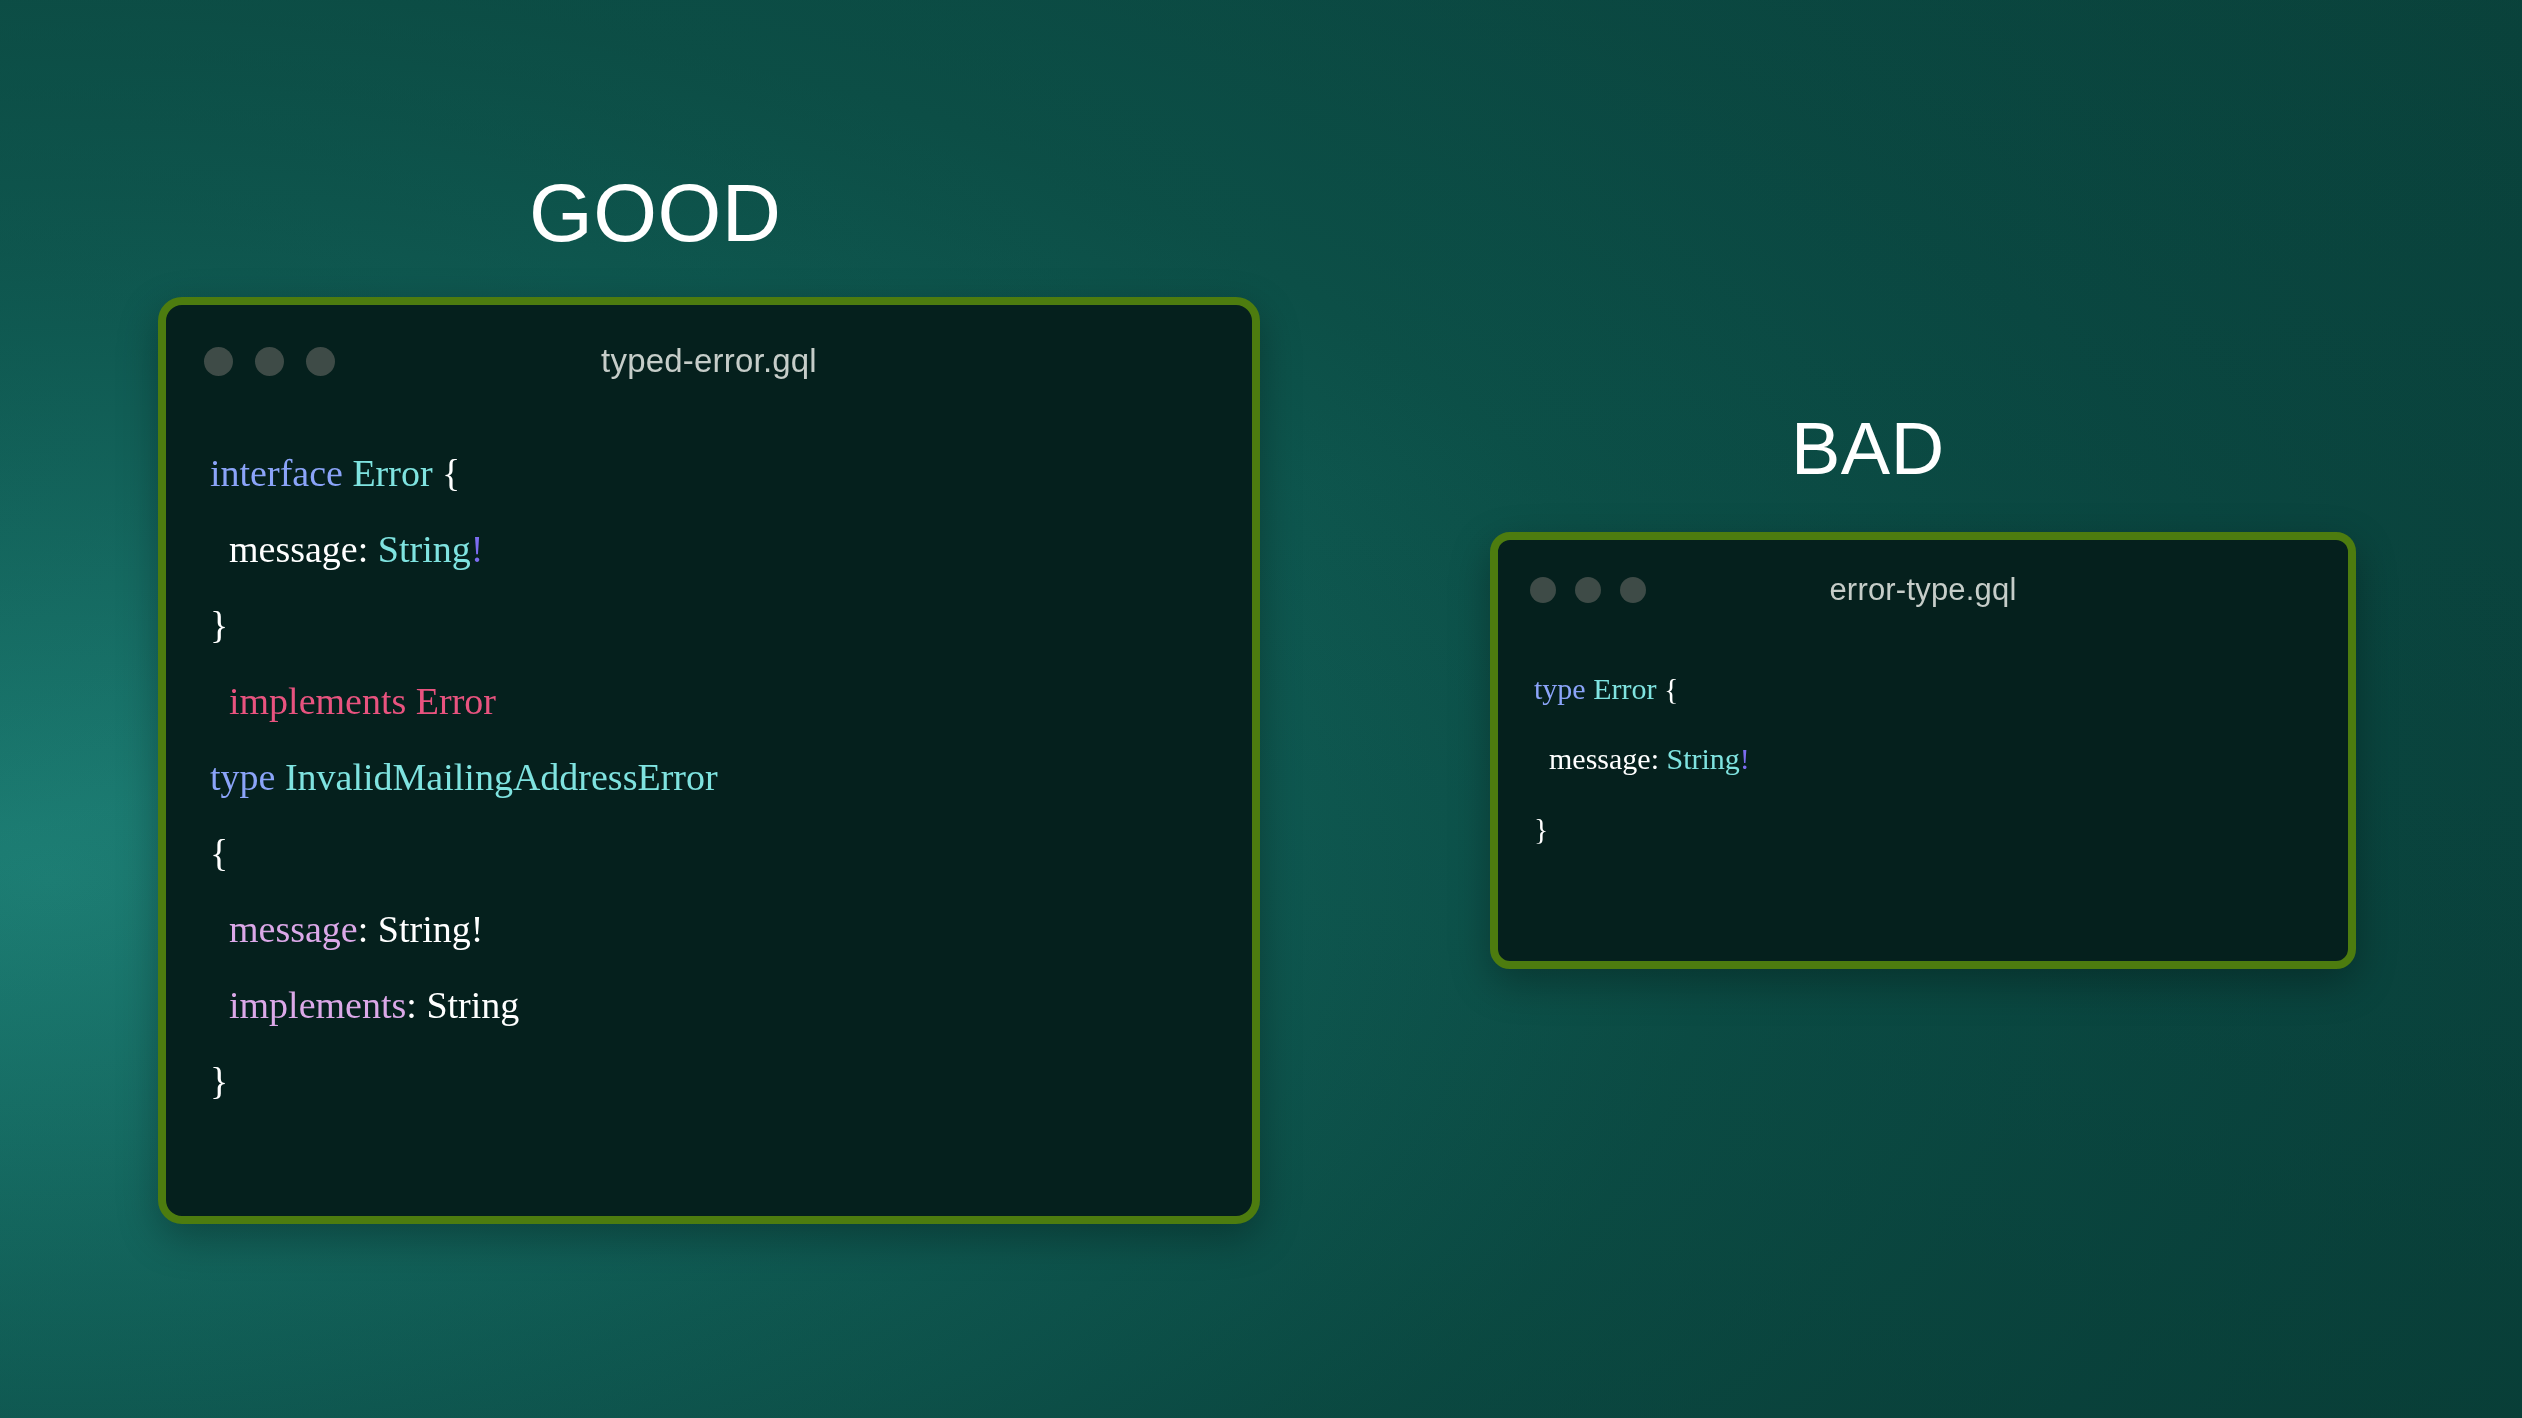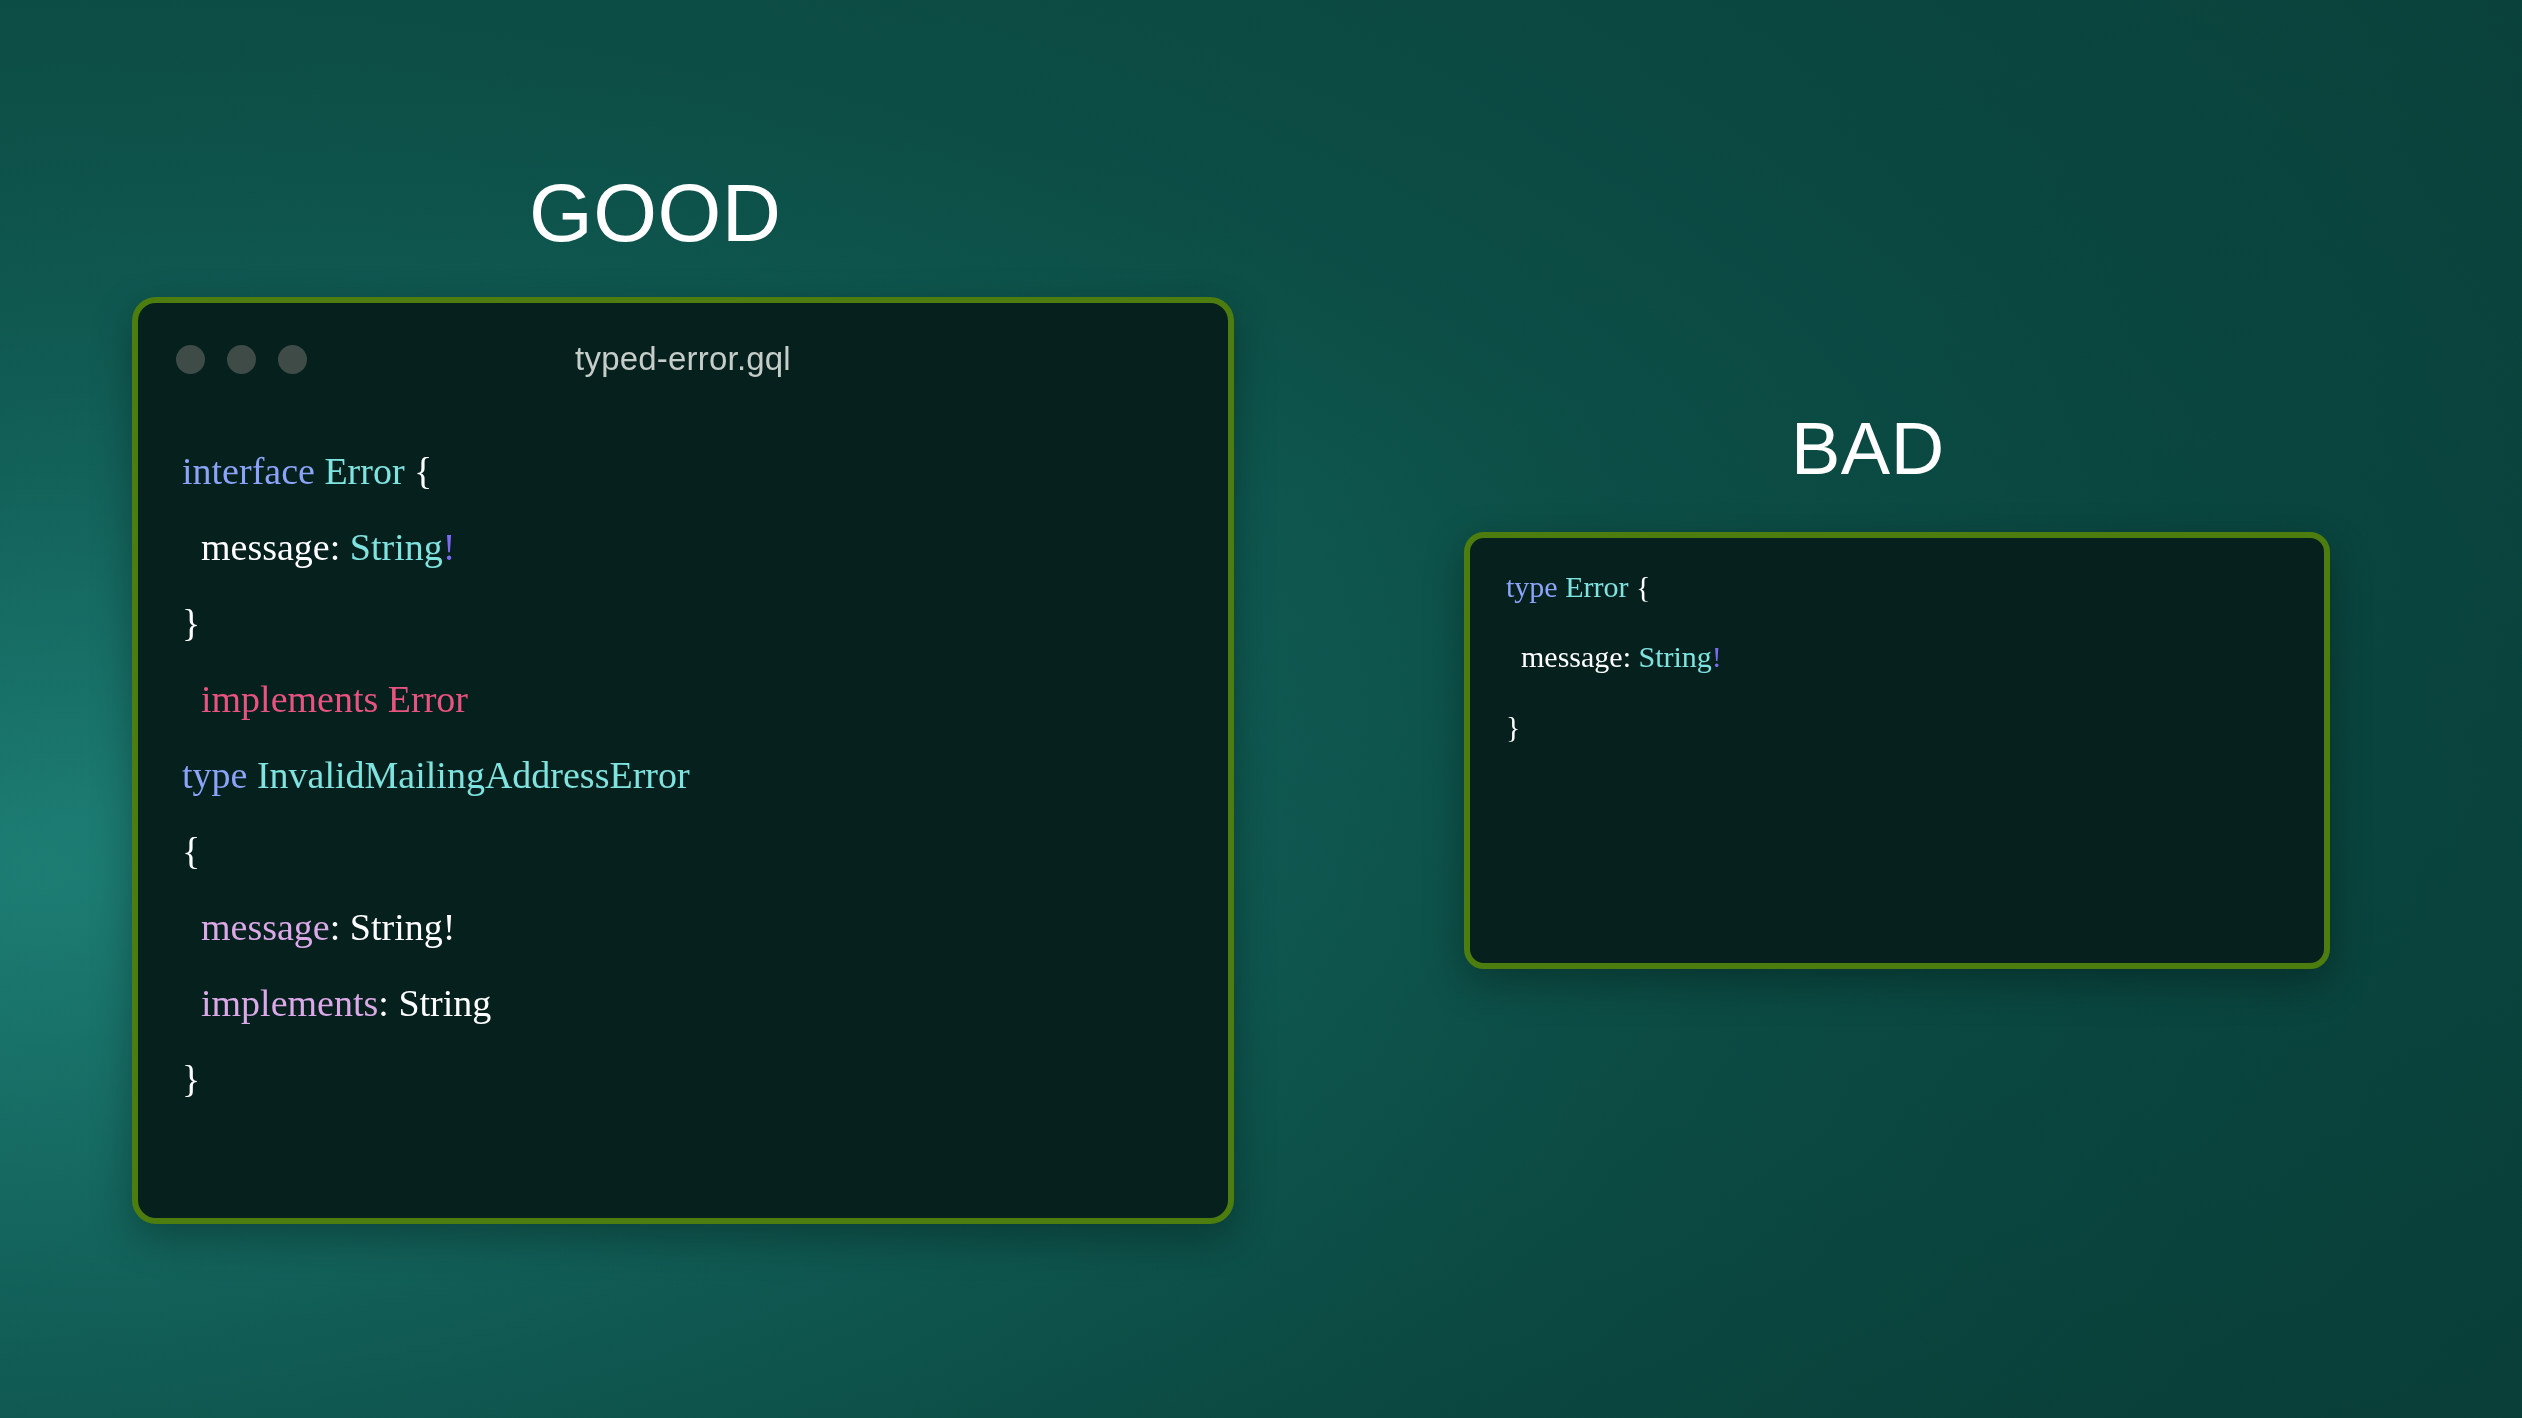--- a/index.html
+++ b/index.html
@@ -61,24 +61,25 @@
     left: 1791px;
     top: 412px;
     font-size: 74px;
     text-align: center;
   }
 
   
   .code-window {
     position: absolute;
     background: #05201d;
-    border: 6px solid #4d7c0f;
+    border: 8px solid #4d7c0f;
     border-radius: 22px;
     box-shadow: 0 14px 40px rgba(0,0,0,0.30);
     overflow: hidden;
+    margin-left: 26px;
   }
   .code-window.good {
     left: 132px;
     top: 297px;
     width: 1102px;
     height: 927px;
     border-radius: 24px;
   }
   .code-window.bad {
     left: 1464px;
@@ -177,19 +178,27 @@
 </span><span class="code-line"><span class="tok-punct">{</span>
 </span><span class="code-line"><span class="tok-plain">  </span><span class="tok-field-alt">message</span><span class="tok-punct">: </span><span class="tok-scalar-alt">String</span><span class="tok-plain">!</span>
 </span><span class="code-line"><span class="tok-plain">  </span><span class="tok-field-alt">implements</span><span class="tok-punct">: </span><span class="tok-scalar-alt">String</span>
 </span><span class="code-line"><span class="tok-punct">}</span></span></div>
   </div>
 
   <div class="section-heading" id="heading-bad">BAD</div>
 
   <div class="code-window bad">
 
+    <div class="titlebar">
+      <div class="dots">
+        <span class="dot"></span>
+        <span class="dot"></span>
+        <span class="dot"></span>
+      </div>
+      <div class="filename">error-type.gql</div>
+    </div>
 
     <div class="code-body" id="code-bad"><span class="code-line"><span class="tok-keyword">type</span><span class="tok-plain"> </span><span class="tok-type">Error</span><span class="tok-plain"> </span><span class="tok-punct">{</span>
 </span><span class="code-line"><span class="tok-plain">  </span><span class="tok-field">message</span><span class="tok-punct">: </span><span class="tok-scalar">String</span><span class="tok-bang">!</span>
 </span><span class="code-line"><span class="tok-punct">}</span></span></div>
   </div>
 
 </div>
 
 </body></html>

